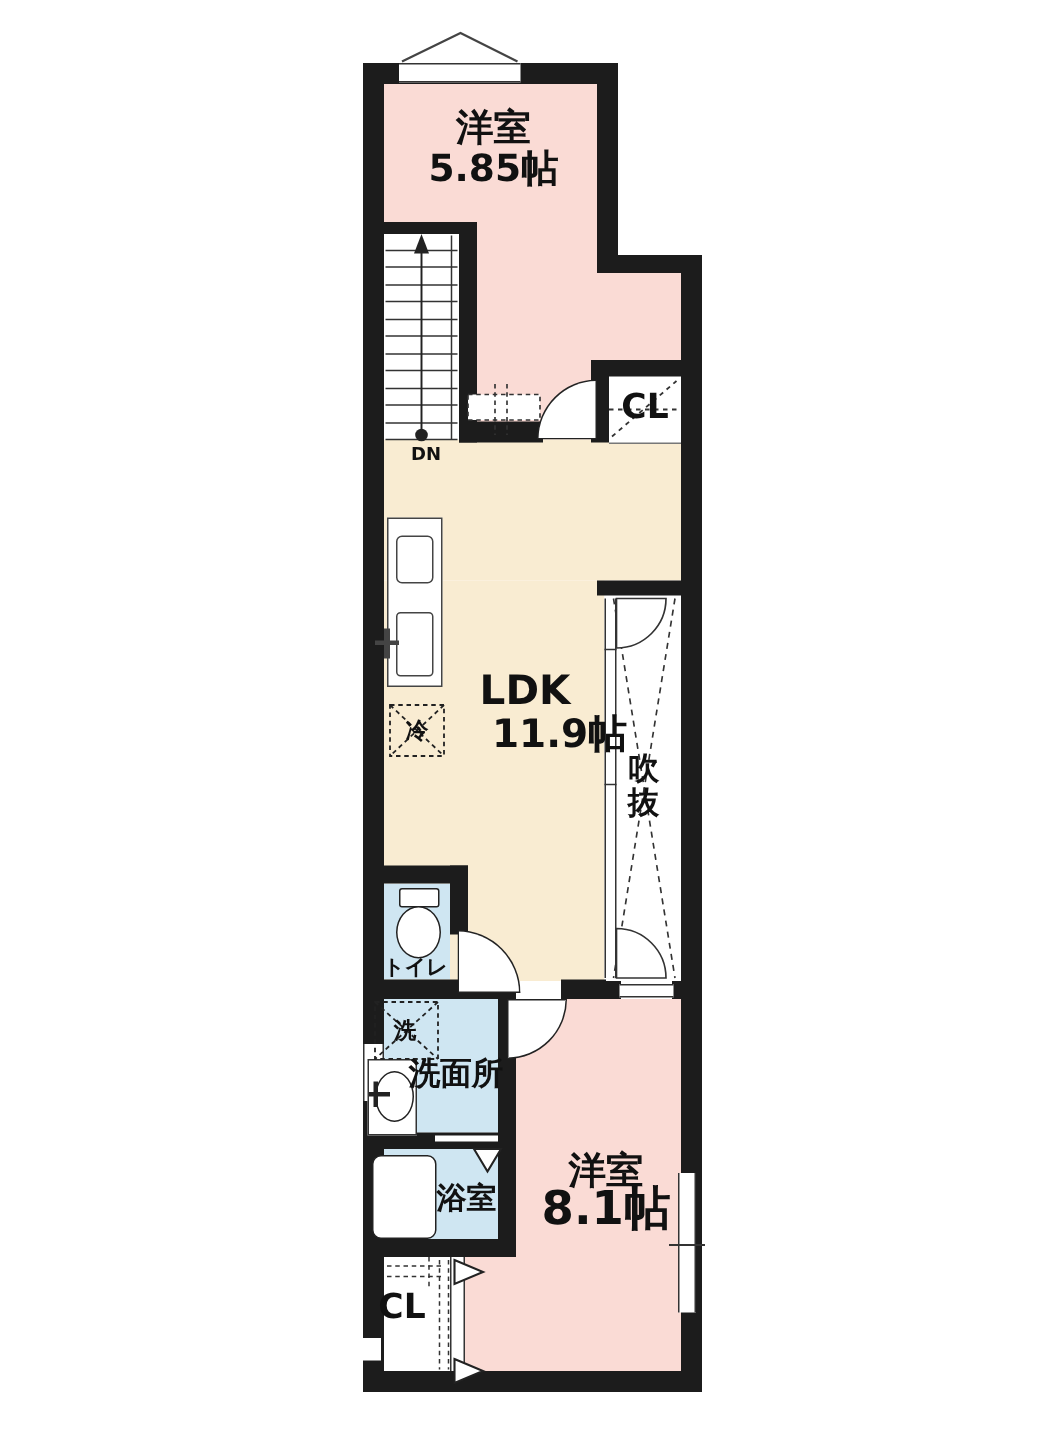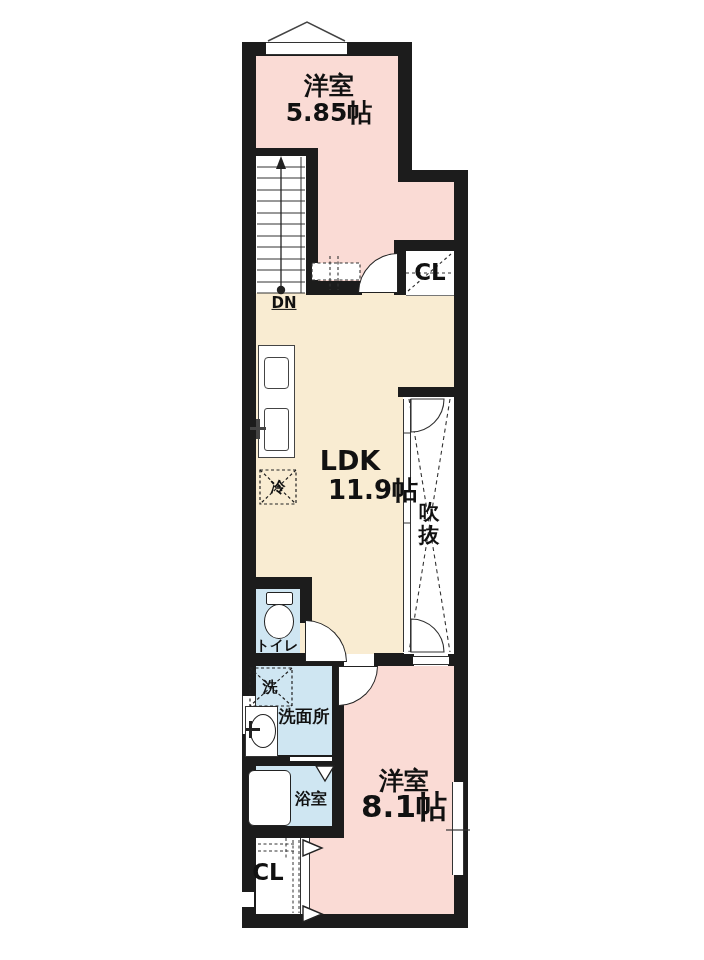--- a/index.html
+++ b/index.html
@@ -179,21 +179,21 @@
     </g>
   </svg>
 
   <div class="lbl" style="left:329px;top:85px;font-size:25px;">
     <span>洋室</span>
   </div>
   <div class="lbl" style="left:329px;top:112px;font-size:25px;">
     <span>5.85帖</span>
   </div>
 
-  <div class="lbl" style="left:284px;top:303px;font-size:15px;text-decoration:underline;">
+  <div class="lbl" style="left:284px;top:303px;font-size:12px;">
     <span>DN</span>
   </div>
 
   <div class="lbl" style="left:430px;top:272px;font-size:23px;">
     <span>CL</span>
   </div>
 
   <div class="lbl" style="left:350px;top:461px;font-size:27px;">
     <span>LDK</span>
   </div>
@@ -211,25 +211,25 @@
   </div>
 
   <div class="lbl" style="left:277px;top:646px;font-size:14px;">
     <span>トイレ</span>
   </div>
 
   <div class="lbl" style="left:270px;top:687px;font-size:15px;">
     <span>洗</span>
   </div>
 
-  <div class="lbl" style="left:304px;top:716px;font-size:17px;">
+  <div class="lbl" style="left:304px;top:716px;font-size:21px;">
     <span>洗面所</span>
   </div>
 
-  <div class="lbl" style="left:311px;top:799px;font-size:16px;">
+  <div class="lbl" style="left:311px;top:799px;font-size:20px;">
     <span>浴室</span>
   </div>
 
   <div class="lbl" style="left:268px;top:872px;font-size:23px;">
     <span>CL</span>
   </div>
 
   <div class="lbl" style="left:404px;top:780px;font-size:25px;">
     <span>洋室</span>
   </div>

